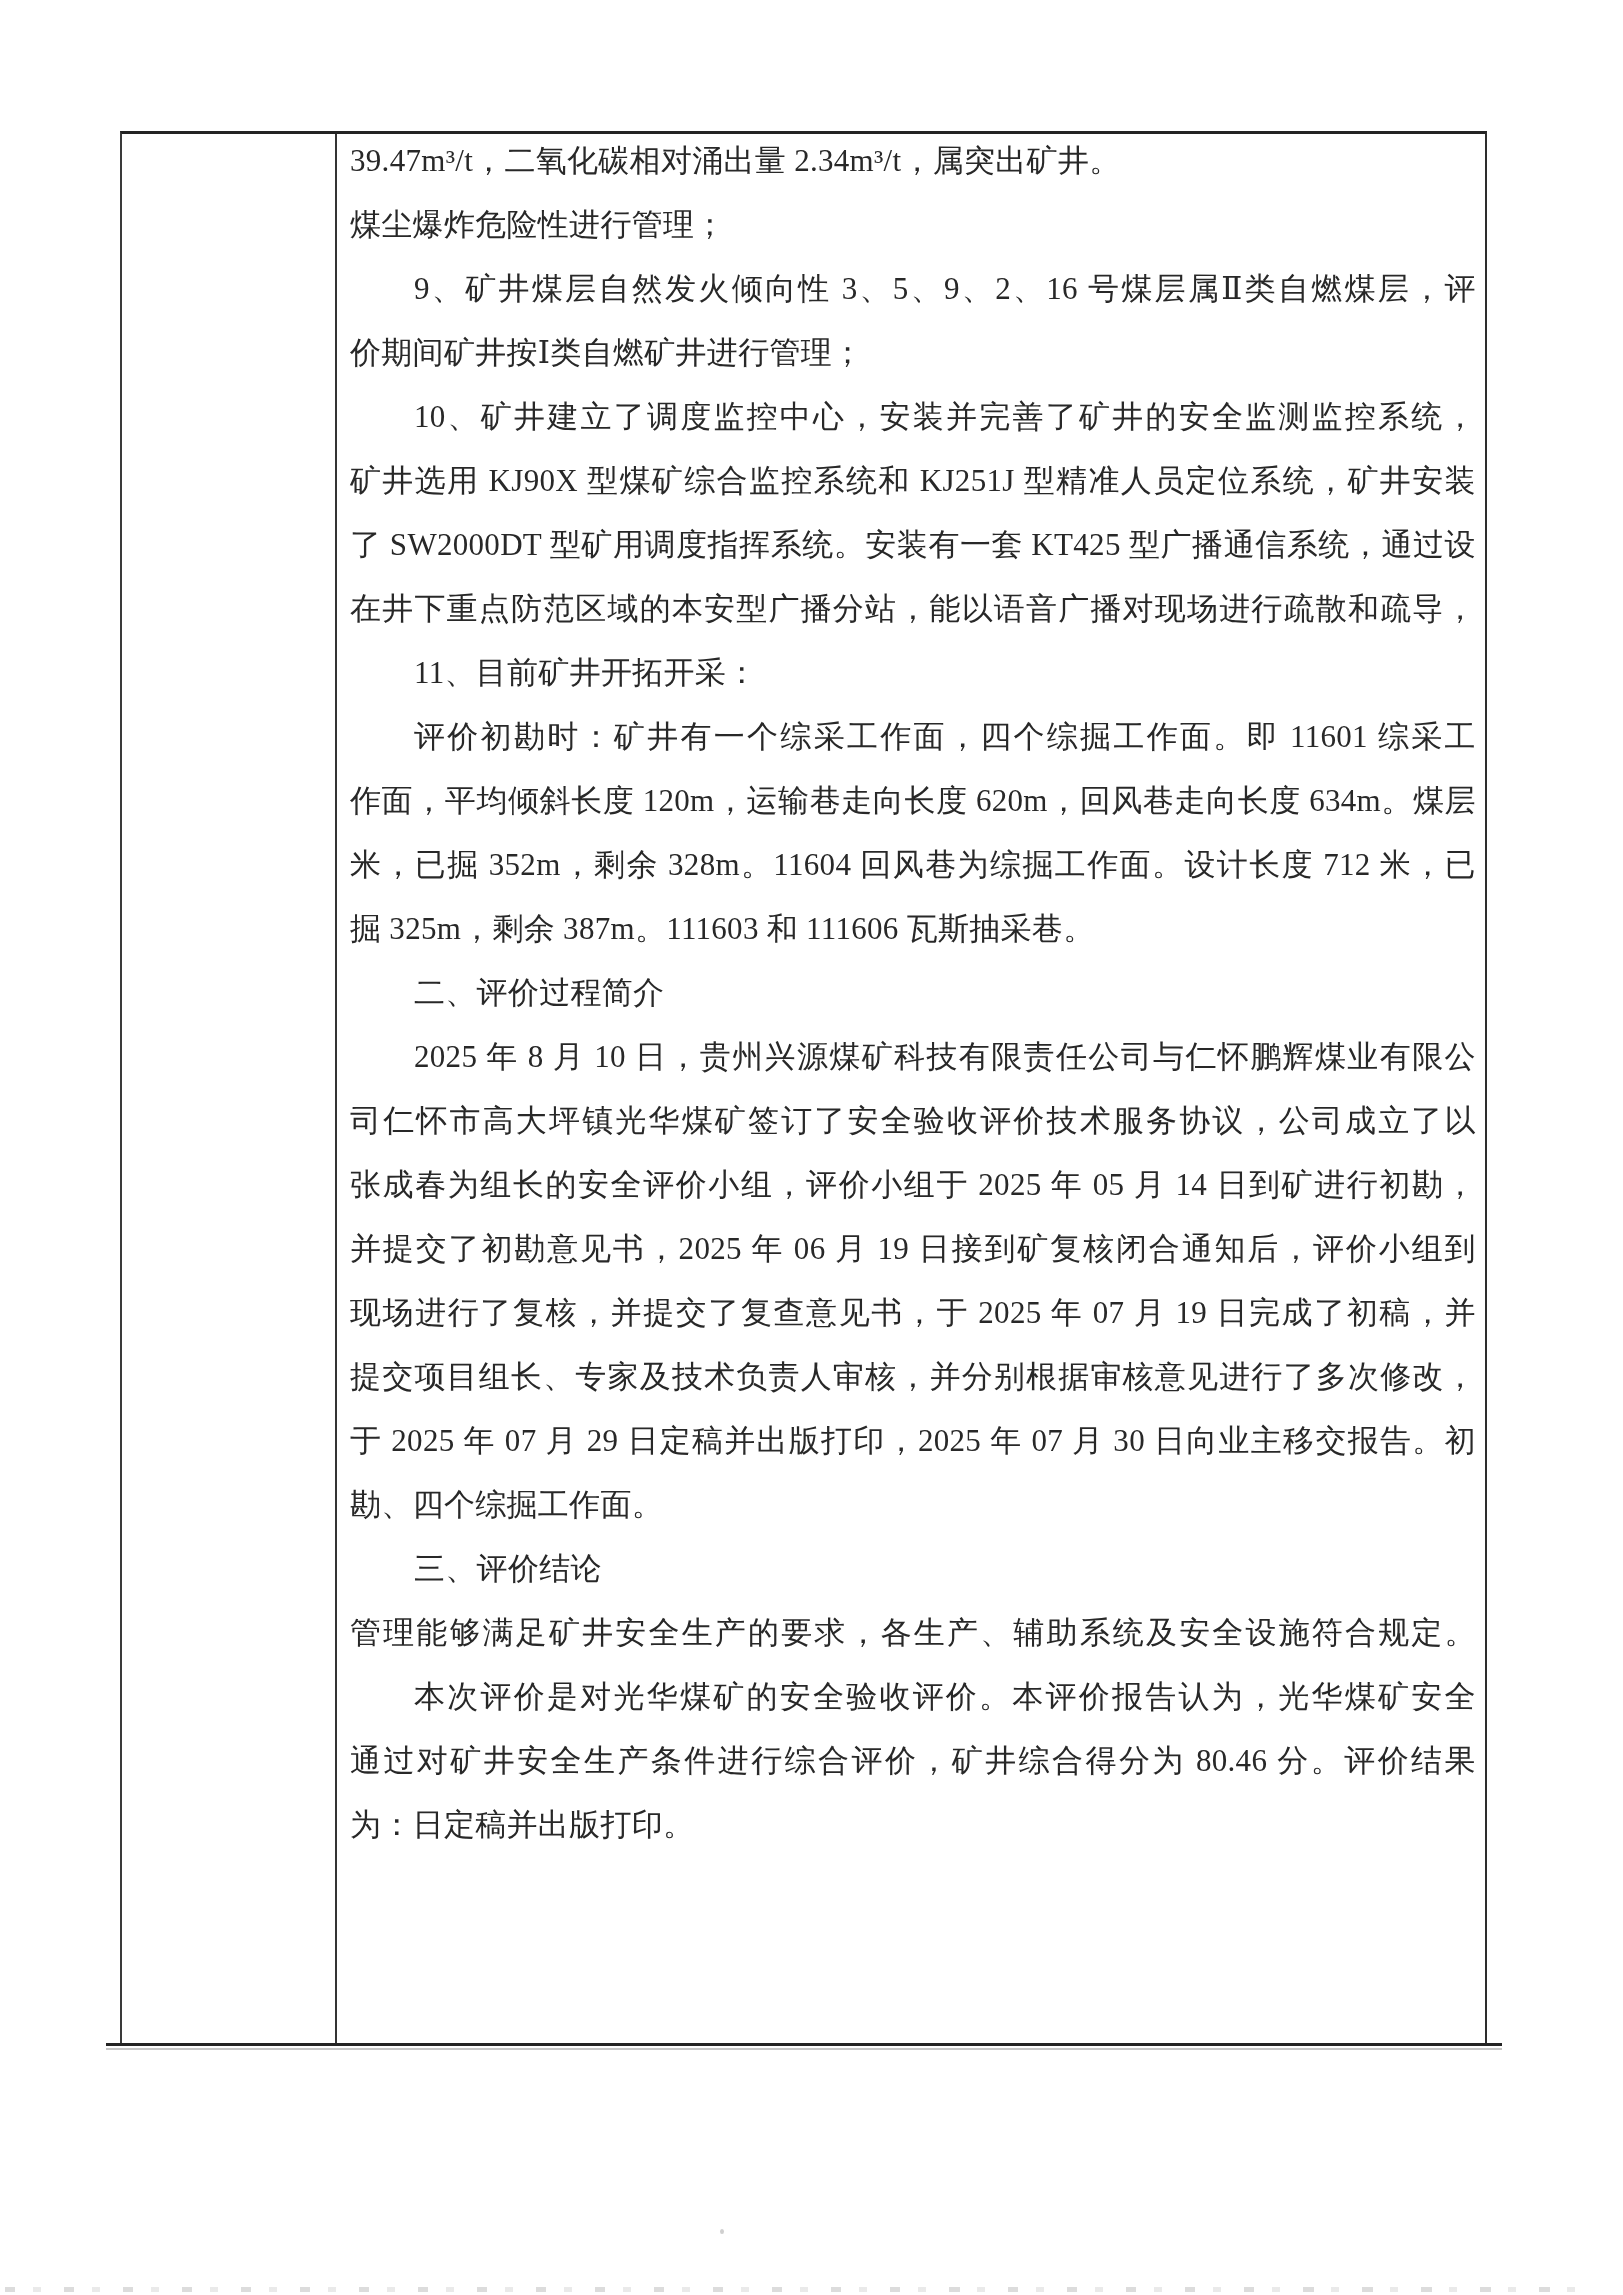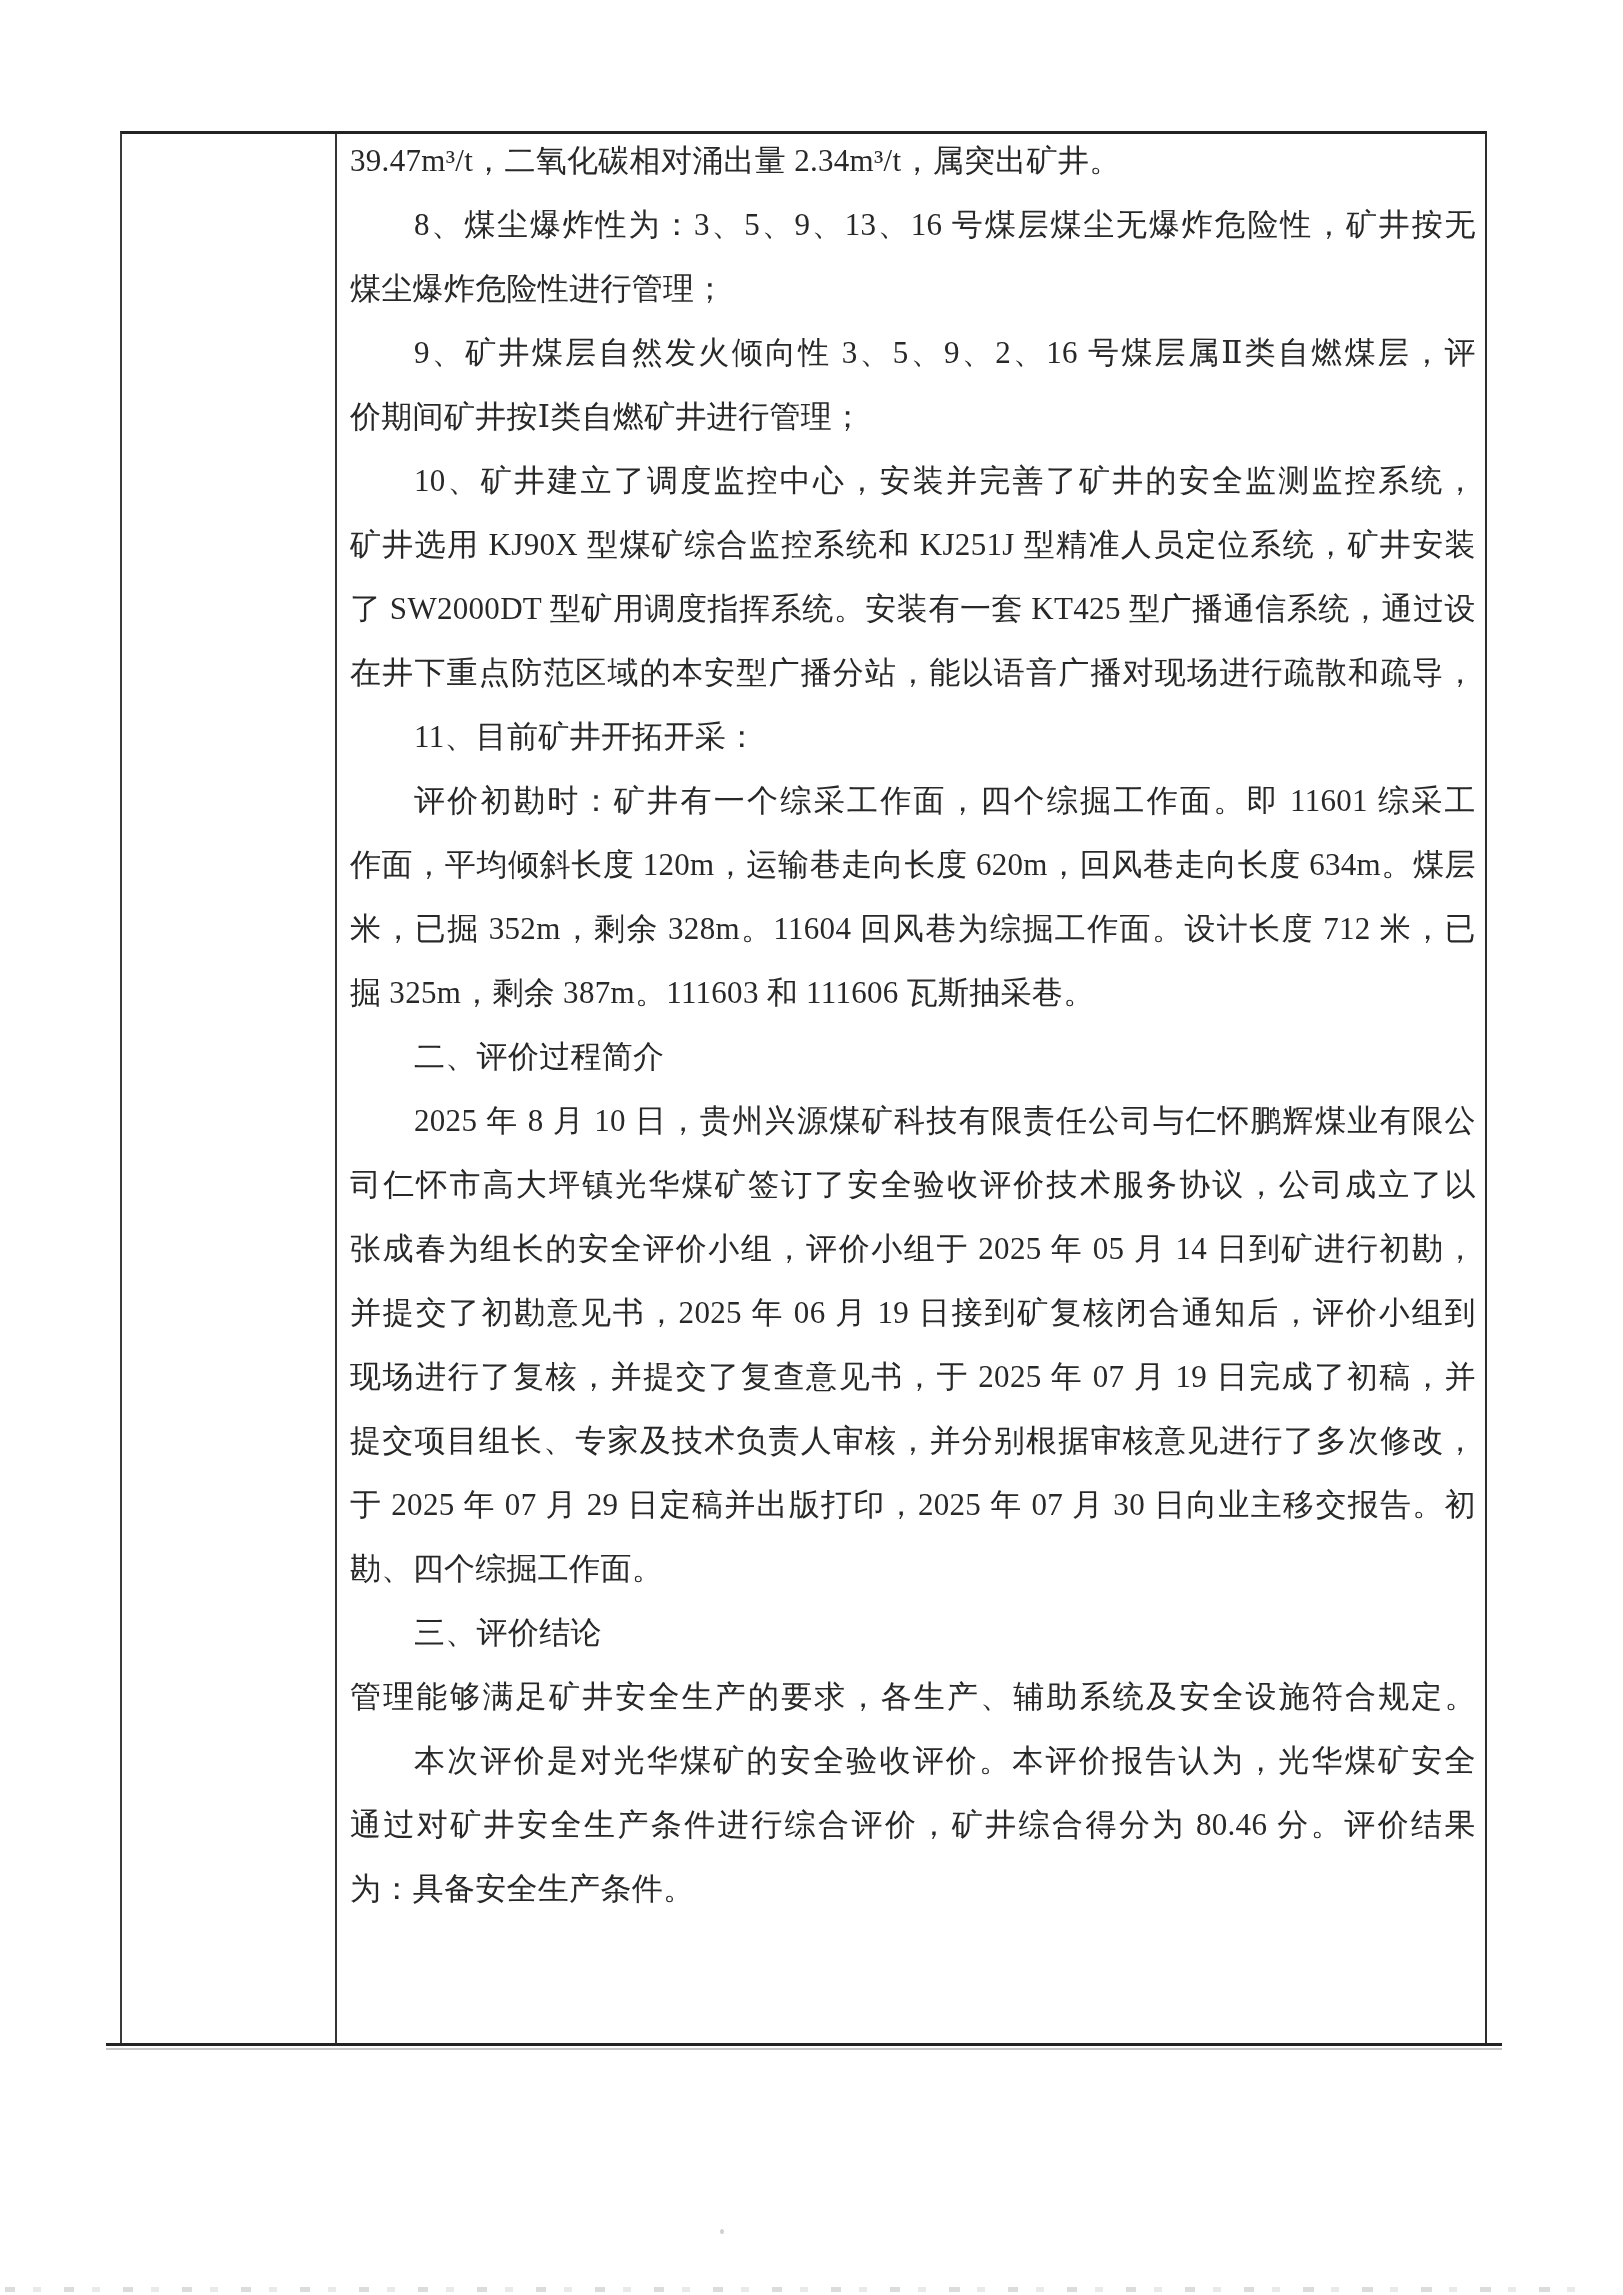--- a/index.html
+++ b/index.html
@@ -116,21 +116,20 @@
 
 <div class="page">
 
   <div class="doc-table">
     <div class="stub-cell"></div>
     <div class="divider"></div>
 
     <div class="content-cell">
       <div class="lines">
         <div class="line end">39.47m³/t，二氧化碳相对涌出量 2.34m³/t，属突出矿井。</div>
-        <div class="line fill indent">8、煤尘爆炸性为：3、5、9、13、16 号煤层煤尘无爆炸危险性，矿井按无</div>
         <div class="line end">煤尘爆炸危险性进行管理；</div>
         <div class="line fill indent">9、矿井煤层自然发火倾向性 3、5、9、2、16 号煤层属Ⅱ类自燃煤层，评</div>
         <div class="line end">价期间矿井按Ⅰ类自燃矿井进行管理；</div>
         <div class="line fill indent">10、矿井建立了调度监控中心，安装并完善了矿井的安全监测监控系统，</div>
         <div class="line fill">矿井选用 KJ90X 型煤矿综合监控系统和 KJ251J 型精准人员定位系统，矿井安装</div>
         <div class="line fill">了 SW2000DT 型矿用调度指挥系统。安装有一套 KT425 型广播通信系统，通过设</div>
         <div class="line fill">在井下重点防范区域的本安型广播分站，能以语音广播对现场进行疏散和疏导，</div>
         <div class="line end indent">11、目前矿井开拓开采：</div>
         <div class="line fill indent">评价初勘时：矿井有一个综采工作面，四个综掘工作面。即 11601 综采工</div>
         <div class="line fill">作面，平均倾斜长度 120m，运输巷走向长度 620m，回风巷走向长度 634m。煤层</div>
@@ -142,21 +141,21 @@
         <div class="line fill">张成春为组长的安全评价小组，评价小组于 2025 年 05 月 14 日到矿进行初勘，</div>
         <div class="line fill">并提交了初勘意见书，2025 年 06 月 19 日接到矿复核闭合通知后，评价小组到</div>
         <div class="line fill">现场进行了复核，并提交了复查意见书，于 2025 年 07 月 19 日完成了初稿，并</div>
         <div class="line fill">提交项目组长、专家及技术负责人审核，并分别根据审核意见进行了多次修改，</div>
         <div class="line fill">于 2025 年 07 月 29 日定稿并出版打印，2025 年 07 月 30 日向业主移交报告。初</div>
         <div class="line end">勘、四个综掘工作面。</div>
         <div class="line end indent">三、评价结论</div>
         <div class="line fill">管理能够满足矿井安全生产的要求，各生产、辅助系统及安全设施符合规定。</div>
         <div class="line fill indent">本次评价是对光华煤矿的安全验收评价。本评价报告认为，光华煤矿安全</div>
         <div class="line fill">通过对矿井安全生产条件进行综合评价，矿井综合得分为 80.46 分。评价结果</div>
-        <div class="line end">为：具备安全生产条件。</div>
+        <div class="line end">为：日定稿并出版打印。</div>
       </div>
     </div>
 
     <div class="bottom-line"></div>
     <div class="bottom-echo"></div>
   </div>
 
   <div class="speck"></div>
   <div class="edge-noise"></div>
 

